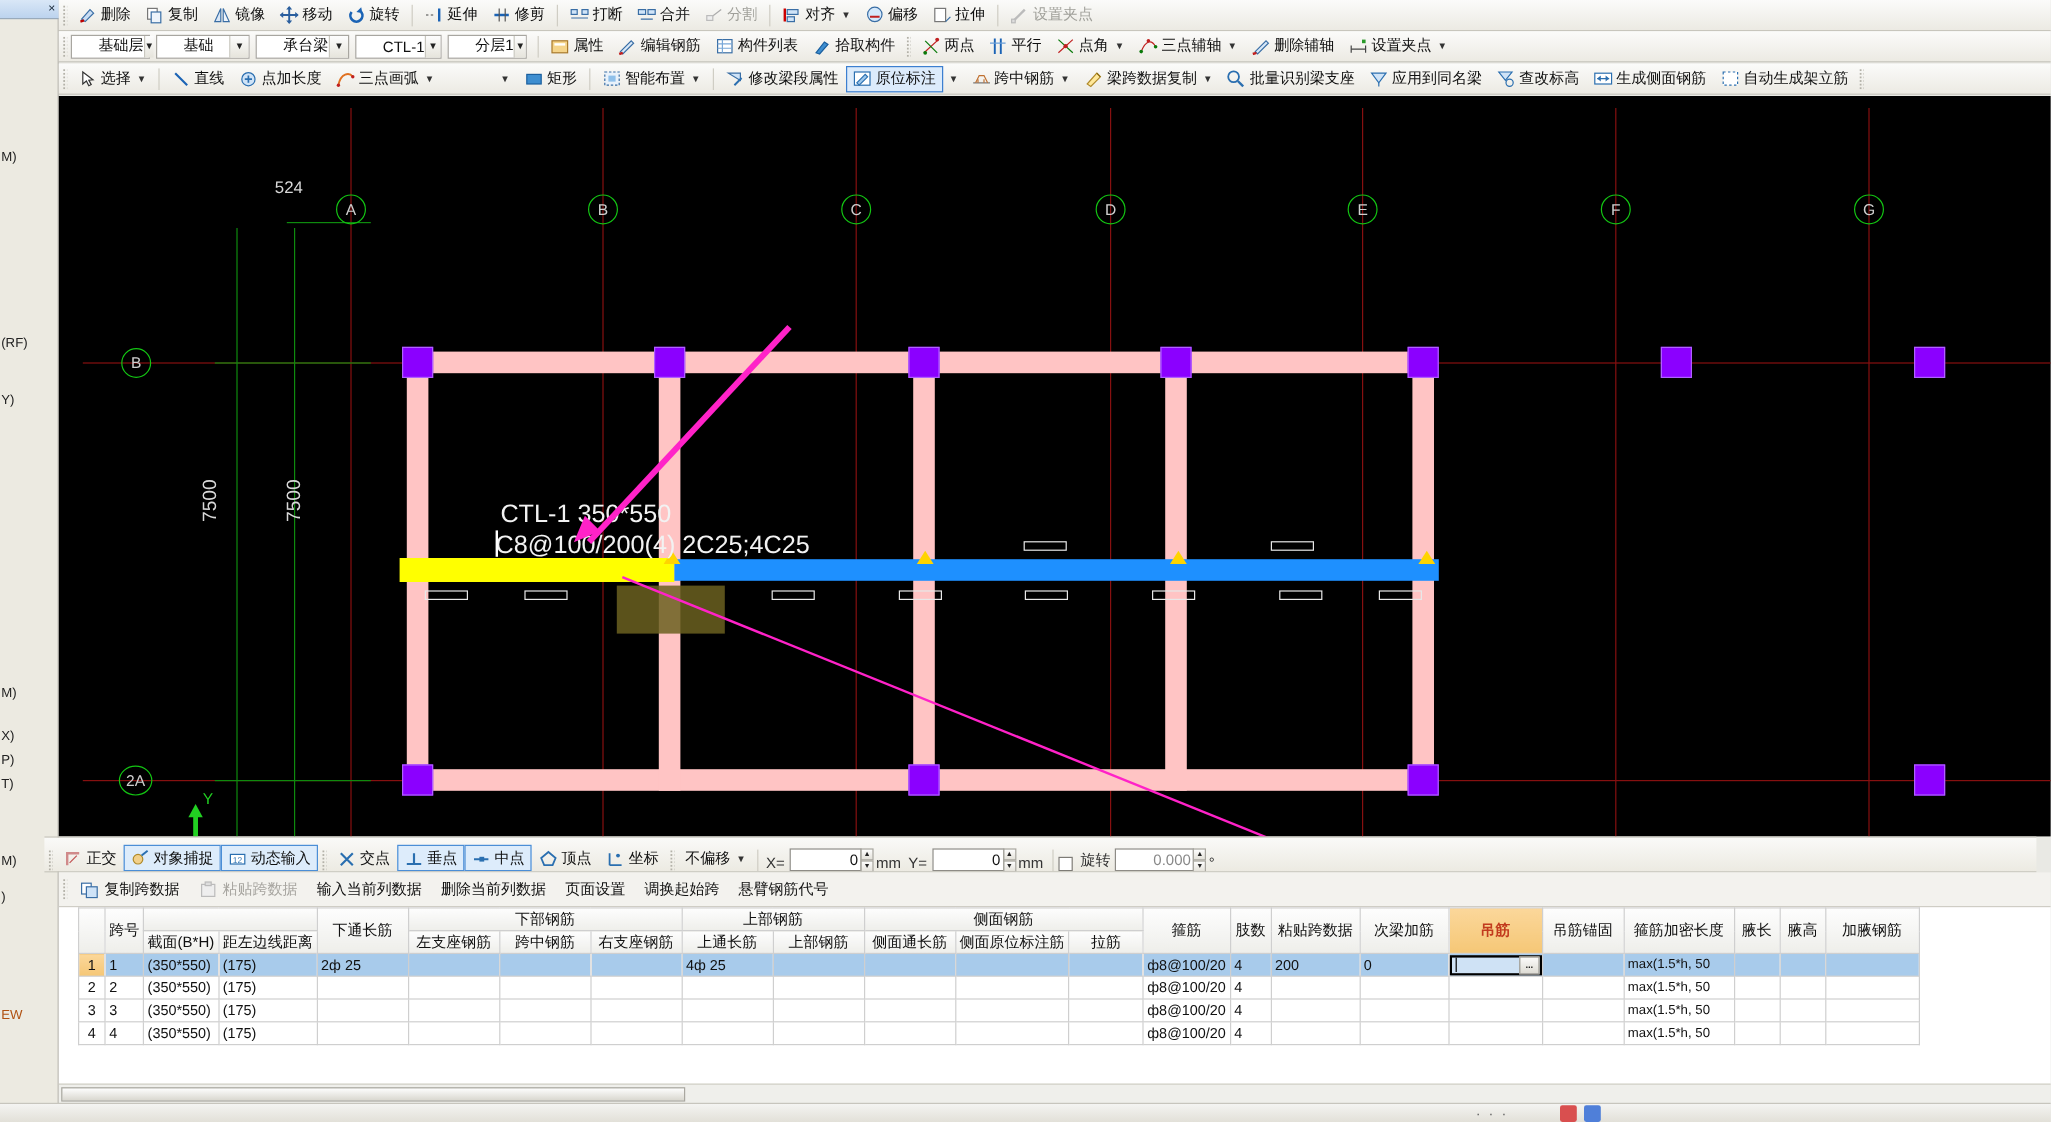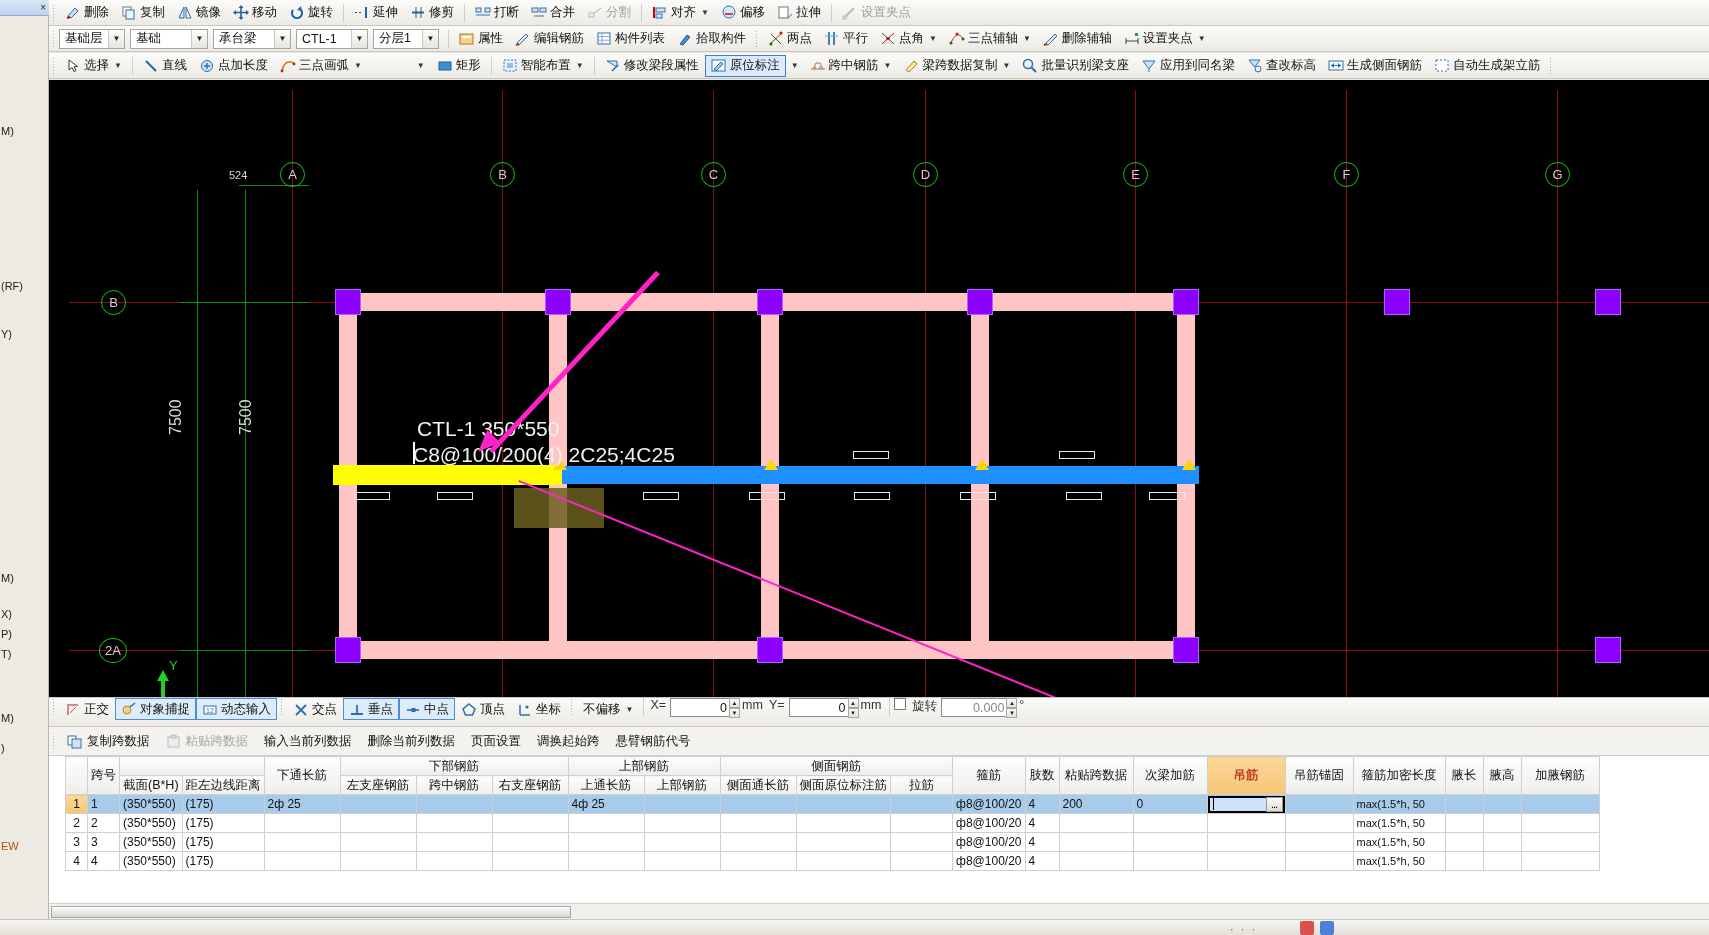--- a/index.html
+++ b/index.html
@@ -52,21 +52,21 @@
     background-image: radial-gradient(#b3b1a8 40%, transparent 41%);
     background-size: 3px 3px; }
   .caret { font-size: 8px; color: #333; margin-left: 2px; }
   .ico { width: 16px; height: 15px; display: inline-block; position: relative; flex: 0 0 16px; }
   .ico svg { display: block; }
 
   
   .combo {
     display: inline-flex; align-items: center; height: 20px;
     border: 1px solid #a8a6a0; background: #fff; margin-right: 5px;
-    font-size: 12.5px; color: #111; padding-left: 5px;
+    font-size: 12.5px; color: #111; padding-left: 22px;
   }
   .combo span.v { display: inline-block; }
   .combo .cbtn {
     width: 16px; height: 18px; margin-left: auto; display: flex;
     align-items: center; justify-content: center;
     background: linear-gradient(#fdfdfd,#e6e4dc); border-left: 1px solid #c9c7bf;
     font-size: 8px; color: #222;
   }
   #cmb1 { width: 66px; } #cmb2 { width: 78px; justify-content: space-between; } #cmb3 { width: 78px; }
   #cmb4 { width: 72px; } #cmb5 { width: 66px; }
@@ -101,24 +101,24 @@
   .cvtext { position: absolute; color: #f2f2f2; font-size: 21px; white-space: nowrap; }
 
   
   .mg-ell {
     position: absolute; border: 5px solid #ff22c8; border-radius: 50%;
   }
   .mg-line { position: absolute; background: #ff22c8; transform-origin: 0 0; }
 
   
   .statusbar {
-    position: absolute; left: 49px; top: 697px; width: 1660px; height: 30px;
+    position: absolute; left: 37px; top: 697px; width: 1660px; height: 30px;
     background: linear-gradient(#fafaf8,#eceae2); border-top: 1px solid #c9c7be;
     border-bottom: 1px solid #c9c7be;
-    display: flex; align-items: flex-start; white-space: nowrap; overflow: hidden;
+    display: flex; align-items: flex-end; white-space: nowrap; overflow: hidden;
   }
   .sb-item {
     display: inline-flex; align-items: center; gap: 3px; height: 22px;
     padding: 2px 5px; border: 1px solid transparent; font-size: 12.5px;
     color: #101010; cursor: pointer;
   }
   .sb-item.on { border: 1px solid #4b8ed6; background: #ddecfb; }
   .numbox {
     display: inline-flex; align-items: center; height: 19px; width: 60px;
     border: 1px solid #8e8c86; background: #fff; font-size: 12.5px;
@@ -645,21 +645,21 @@
     <div class="axline cv" style="left:20px;top:222px;width:1640px;height:1px"></div>
     <div class="axline cv" style="left:20px;top:570px;width:1640px;height:1px"></div>
 
     <div class="greenline cv" style="left:148px;top:110px;width:1px;height:530px"></div>
     <div class="greenline cv" style="left:196px;top:110px;width:1px;height:530px"></div>
     <div class="greenline cv" style="left:130px;top:222px;width:130px;height:1px"></div>
     <div class="greenline cv" style="left:130px;top:570px;width:130px;height:1px"></div>
     <div class="greenline cv" style="left:190px;top:105px;width:70px;height:1px"></div>
     <div class="dimtxt cv" style="left:118px;top:355px;transform:rotate(-90deg);transform-origin:left top">7500</div>
     <div class="dimtxt cv" style="left:188px;top:355px;transform:rotate(-90deg);transform-origin:left top">7500</div>
-    <div class="dimtxt cv" style="left:180px;top:89px;font-size:11px">524</div>
+    <div class="dimtxt cv" style="left:180px;top:68px;font-size:14px">524</div>
 
     <div class="axbub cv" style="left:231px;top:82px">A</div>
     <div class="axbub cv" style="left:441px;top:82px">B</div>
     <div class="axbub cv" style="left:652px;top:82px">C</div>
     <div class="axbub cv" style="left:864px;top:82px">D</div>
     <div class="axbub cv" style="left:1074px;top:82px">E</div>
     <div class="axbub cv" style="left:1285px;top:82px">F</div>
     <div class="axbub cv" style="left:1496px;top:82px">G</div>
 
     <div class="axbub cv" style="left:52px;top:210px">B</div>

